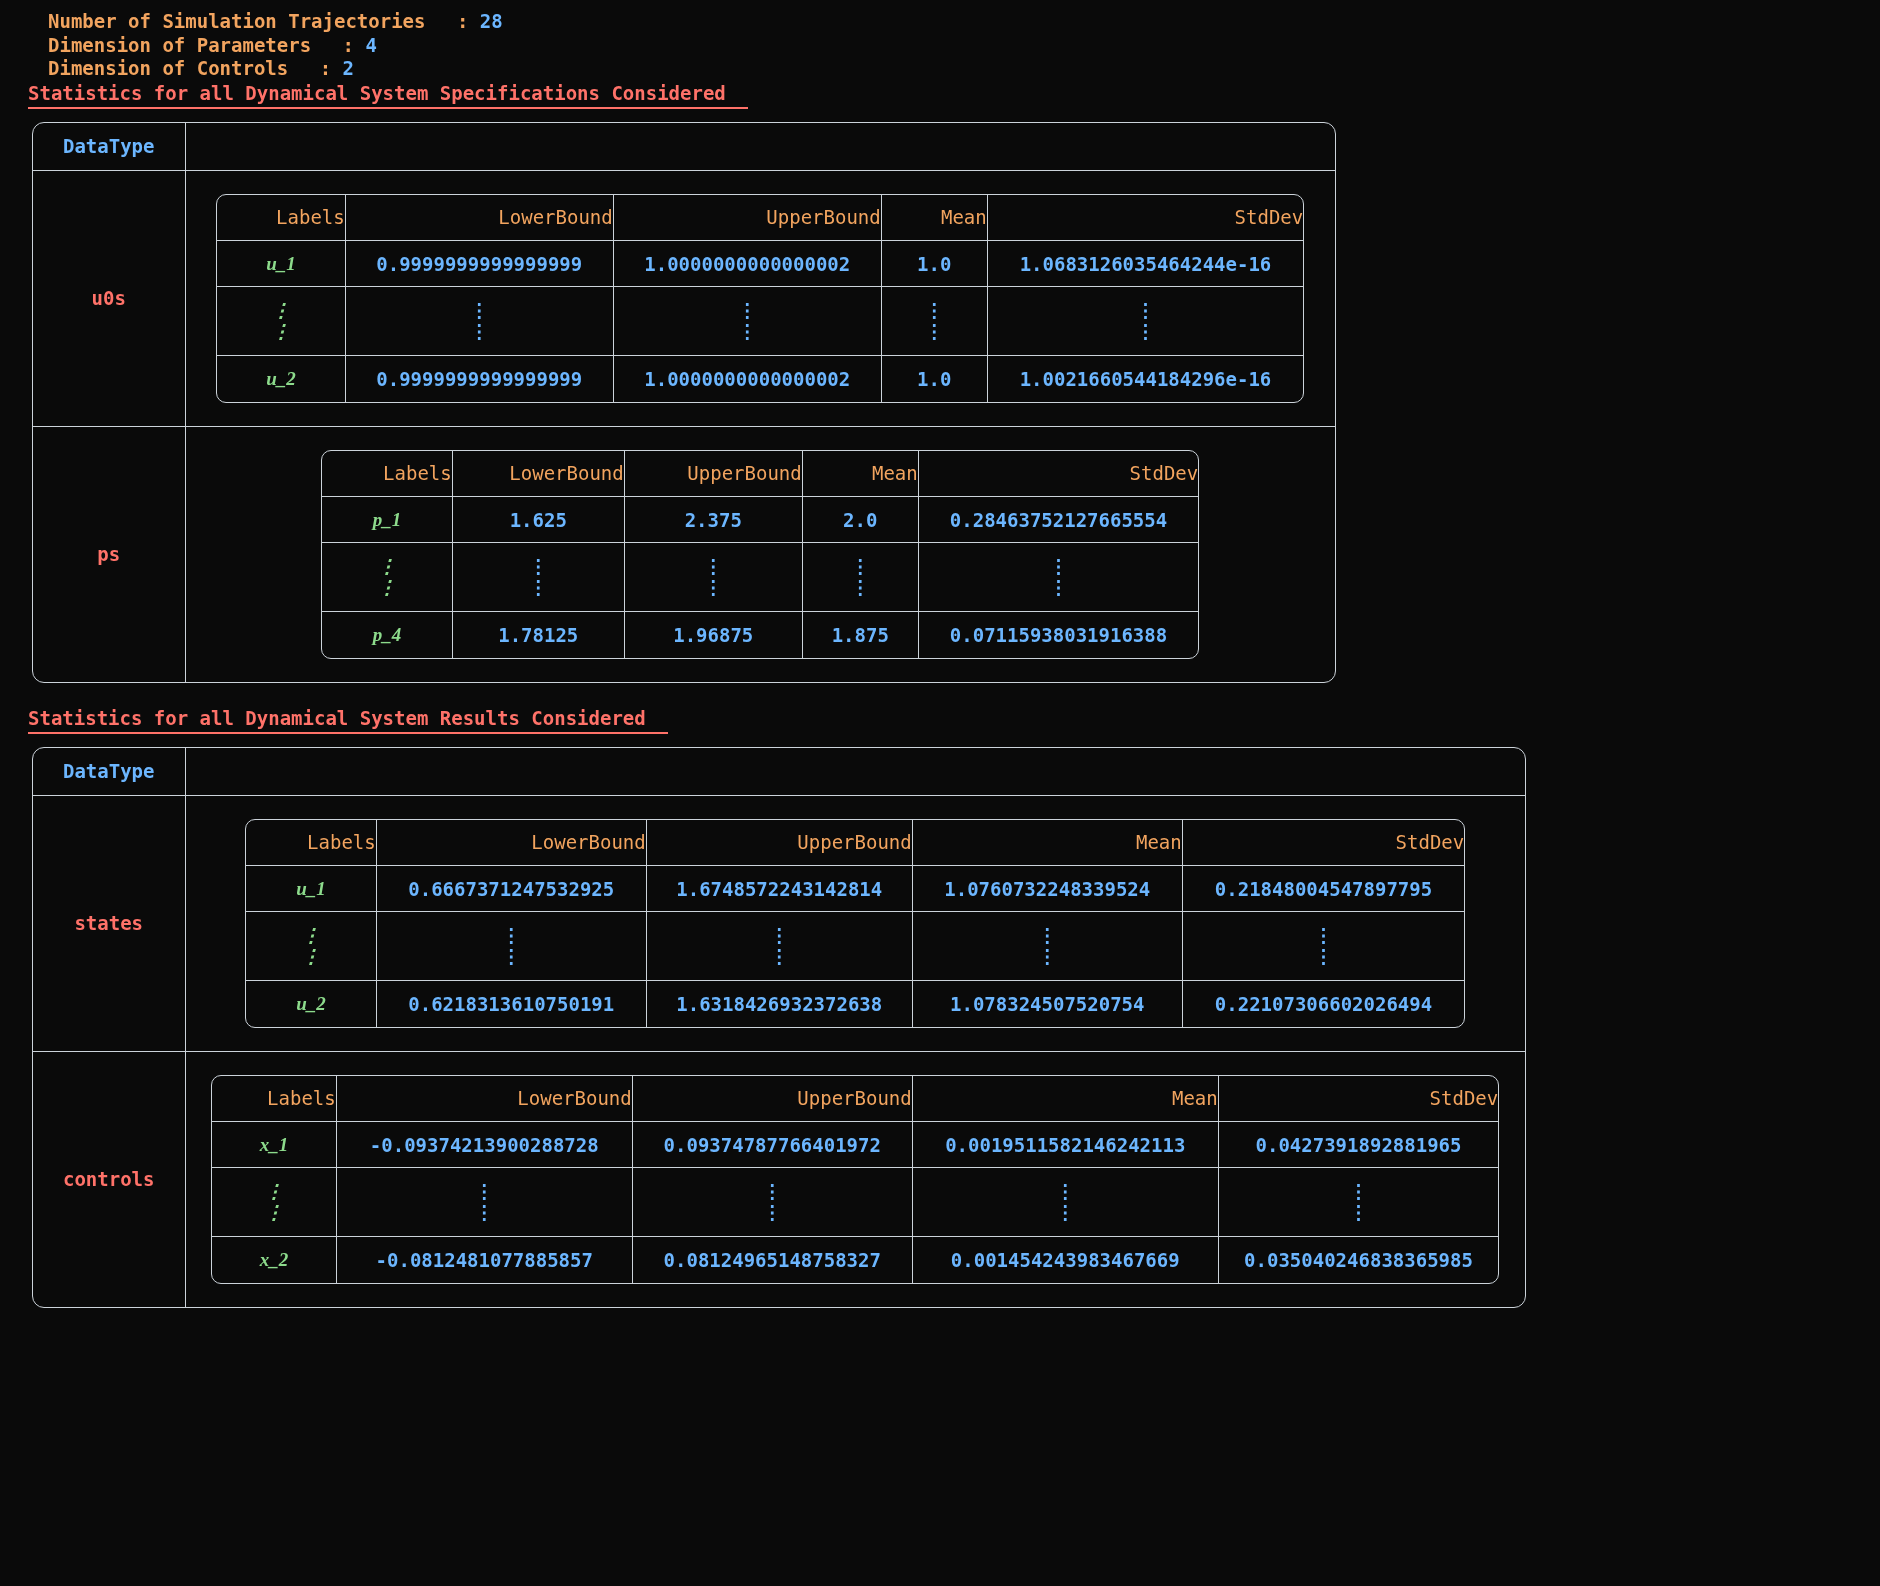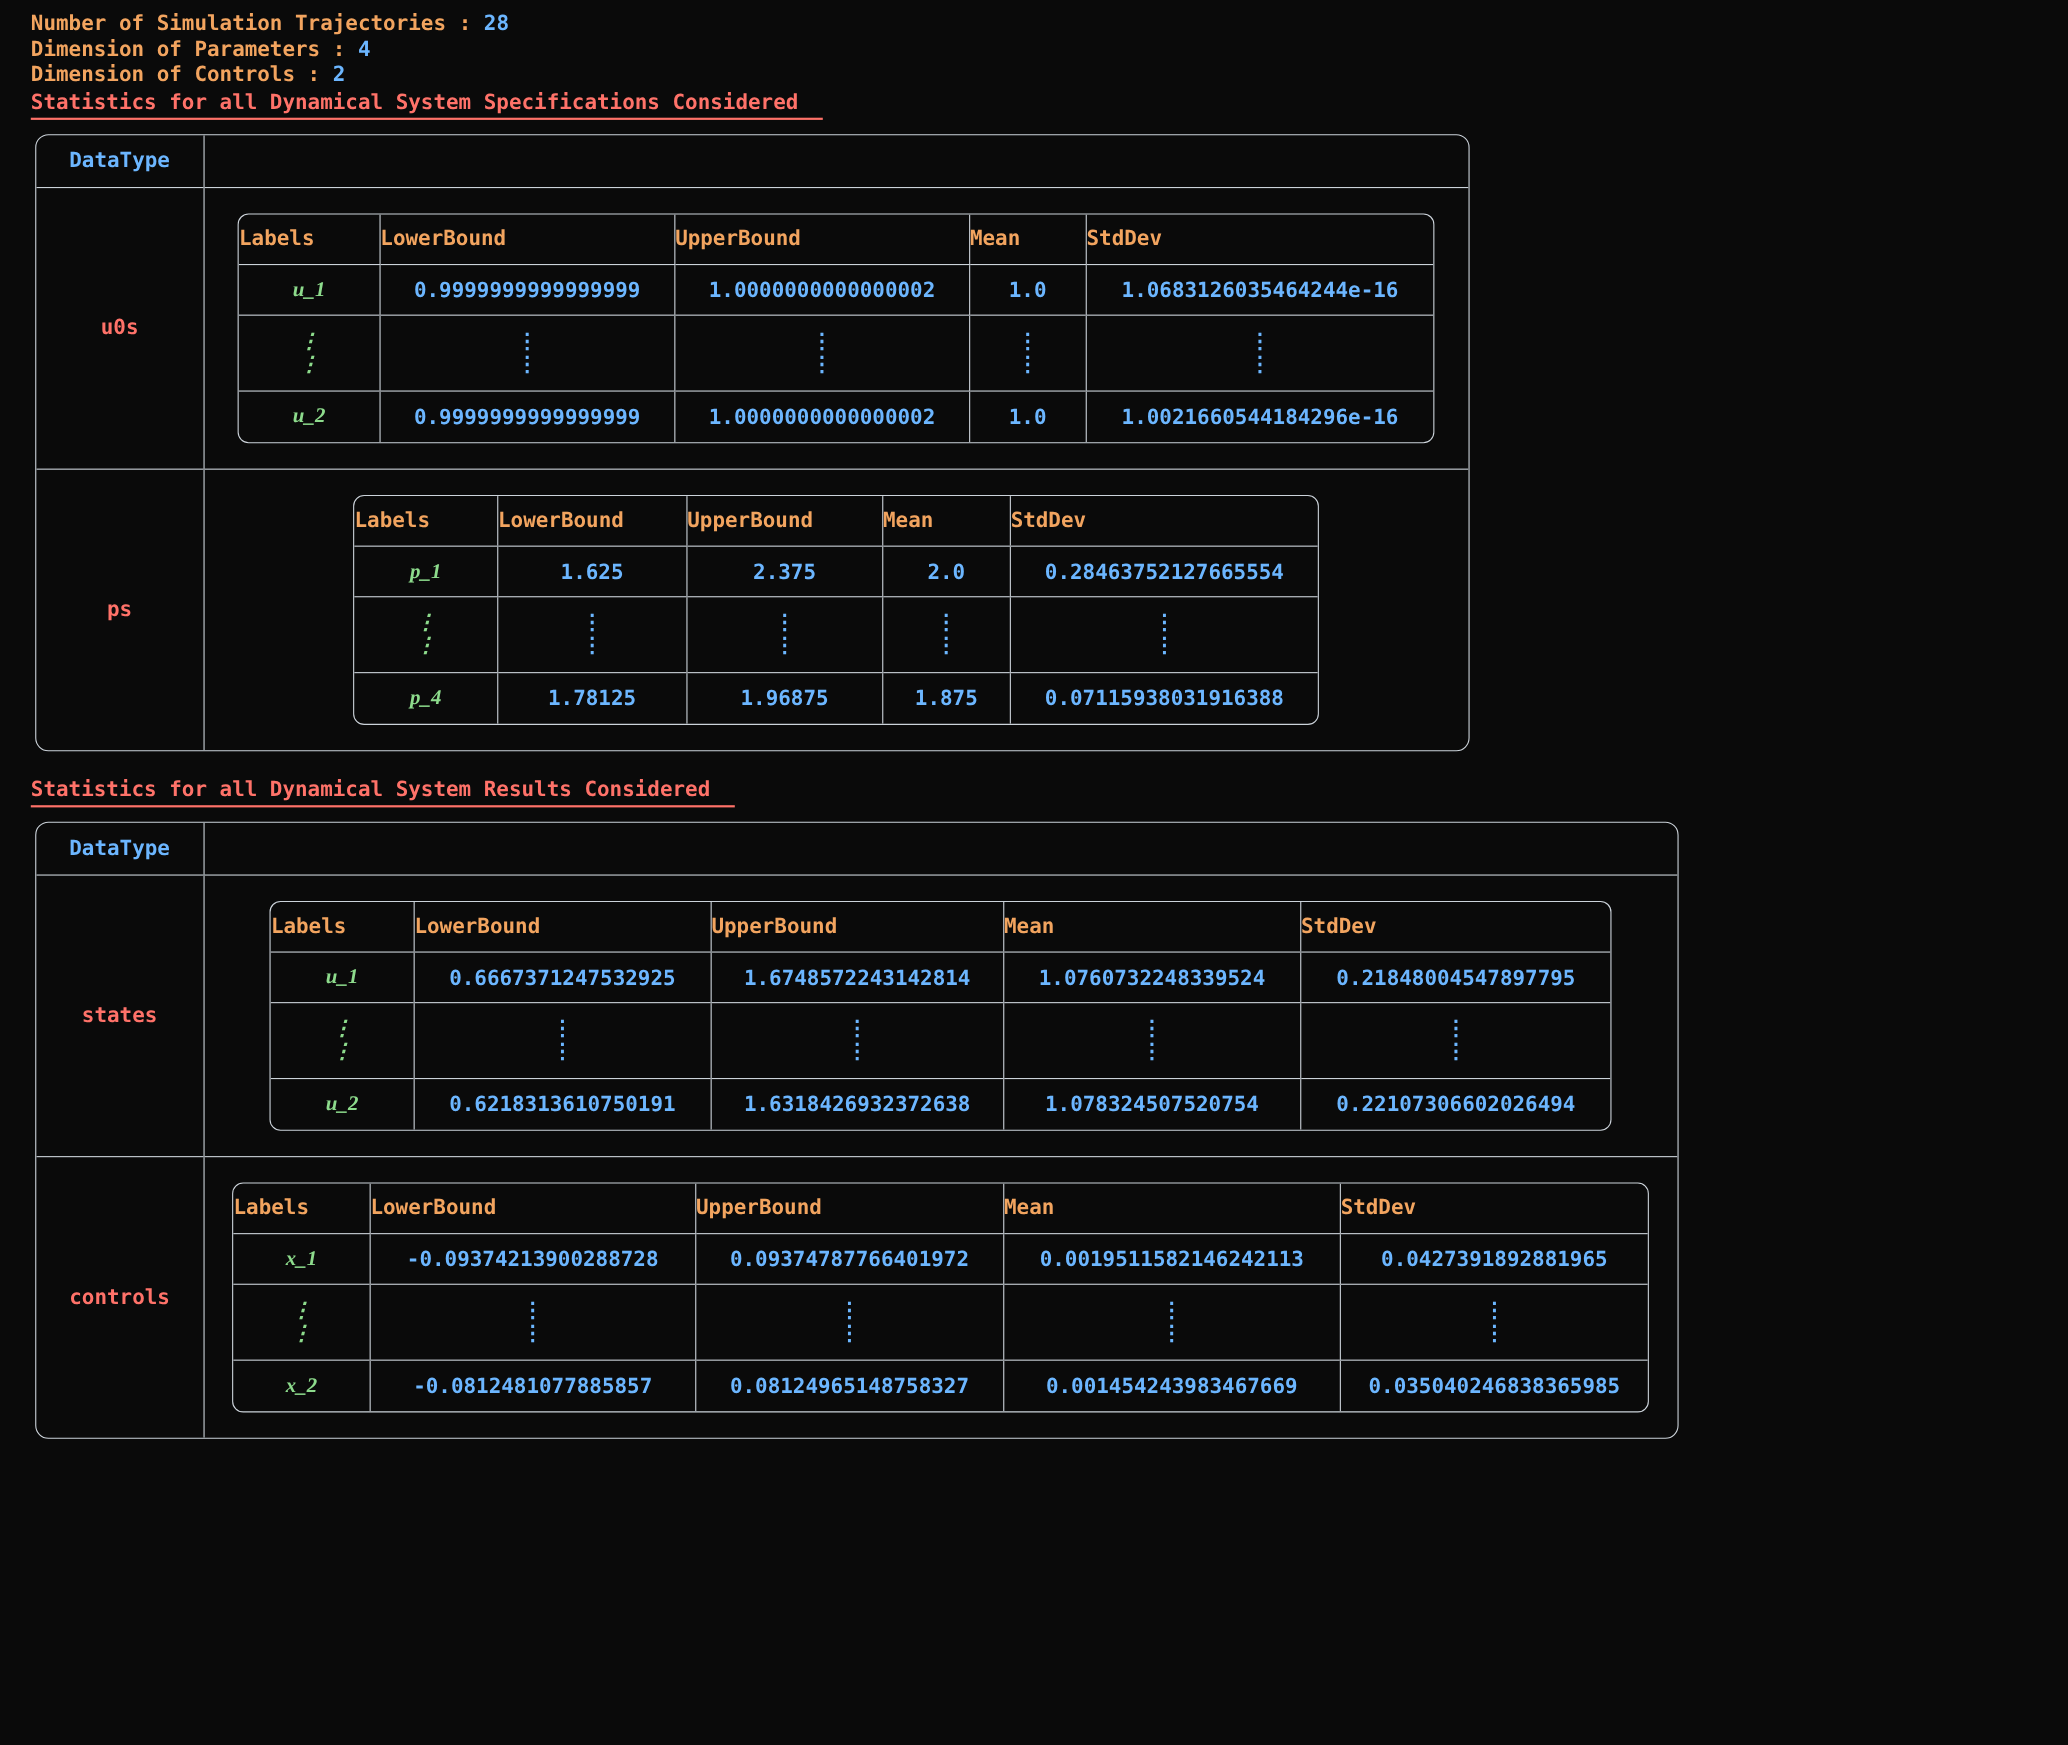--- a/index.html
+++ b/index.html
@@ -13,21 +13,21 @@
   *{box-sizing:border-box;margin:0;padding:0;}
   body{
     background:var(--bg);
     font-family:"DejaVu Sans Mono","Liberation Mono",monospace;
     font-weight:700;
     font-size:19px;
     color:#ddd;
     padding:10px 28px 40px 28px;
   }
   .info-line{white-space:pre;line-height:23.5px;}
-  .info-label,.info-sep{color:var(--orange);}
+  .info-label,.info-sep{color:var(--orange);margin-left:20px;}
   .info-value{color:var(--blue);text-align:center;}
 
   .section-title{margin-top:1px;line-height:23.5px;}
   .section-title > span{
     color:var(--red);
     display:inline-block;
     border-bottom:2px solid currentColor;
     padding:0 22px 2px 0;
   }
 
@@ -51,24 +51,24 @@
   .tbl{
     display:inline-block;
     border:1.5px solid var(--border);
     border-radius:10px;
     overflow:hidden;
     vertical-align:middle;
   }
   .tbl table{border-collapse:collapse;table-layout:fixed;}
   .tbl th{
     color:var(--orange);
-    font-weight:700;
+    font-weight:400;
     height:46px;
     border-bottom:1.5px solid var(--border);
-    text-align:left;
+    text-align:right;
   }
   .tbl th + th, .tbl td + td{border-left:1.5px solid var(--border);}
   .tbl tbody tr + tr td{border-top:1.5px solid var(--border);}
   .tbl td{height:46px;text-align:center;padding:0 12px;}
   .lbl{color:var(--green);font-style:italic;font-family:Liberation Serif, serif;}
   .val{color:var(--blue);}
   .dots td{height:auto;padding:13px 0;}
   .vd{display:block;line-height:21px;}
 </style>
 </head>

